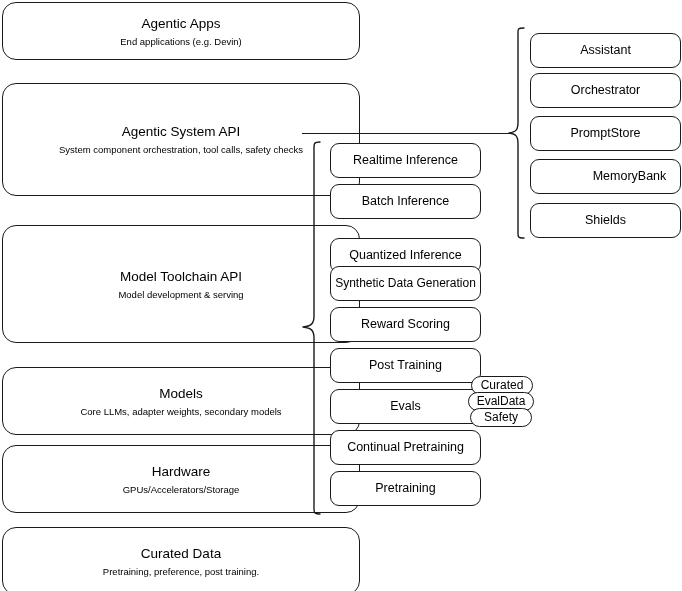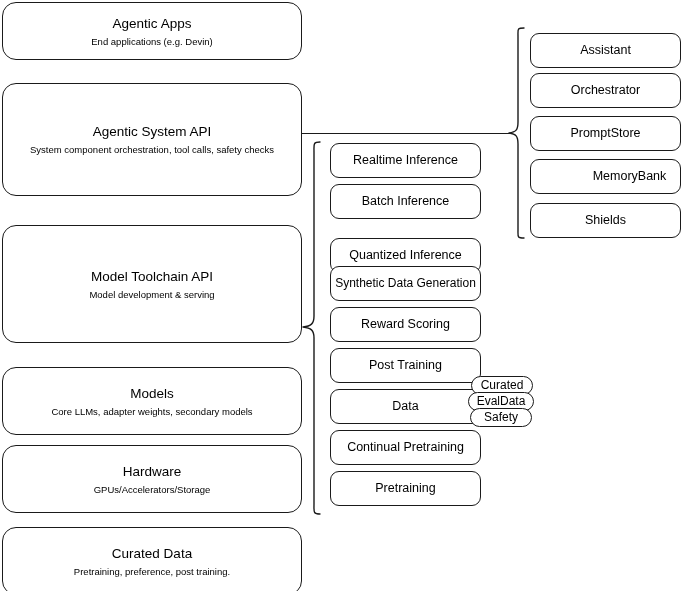--- a/index.html
+++ b/index.html
@@ -43,21 +43,21 @@
     font-size: 9.5px;
     line-height: 13px;
     color: #000000;
     margin-top: 3px;
     white-space: nowrap;
   }
 
   
   .layer-node {
     left: 2px;
-    width: 300px;
+    width: 358px;
     border-radius: 14px;
   }
 
   
   .mid-node {
     left: 330px;
     width: 151px;
     height: 35px;
     border-radius: 9px;
     border-width: 1.4px;
@@ -178,21 +178,21 @@
 
   <div class="node mid-node" style="top:307px;">
     <div class="title">Reward Scoring</div>
   </div>
 
   <div class="node mid-node" style="top:348px;">
     <div class="title">Post Training</div>
   </div>
 
   <div class="node mid-node" style="top:389px;">
-    <div class="title">Data</div>
+    <div class="title">Evals</div>
   </div>
 
   <div class="node mid-node" style="top:430px;">
     <div class="title">Continual Pretraining</div>
   </div>
 
   <div class="node mid-node" style="top:471px;">
     <div class="title">Pretraining</div>
   </div>
 

